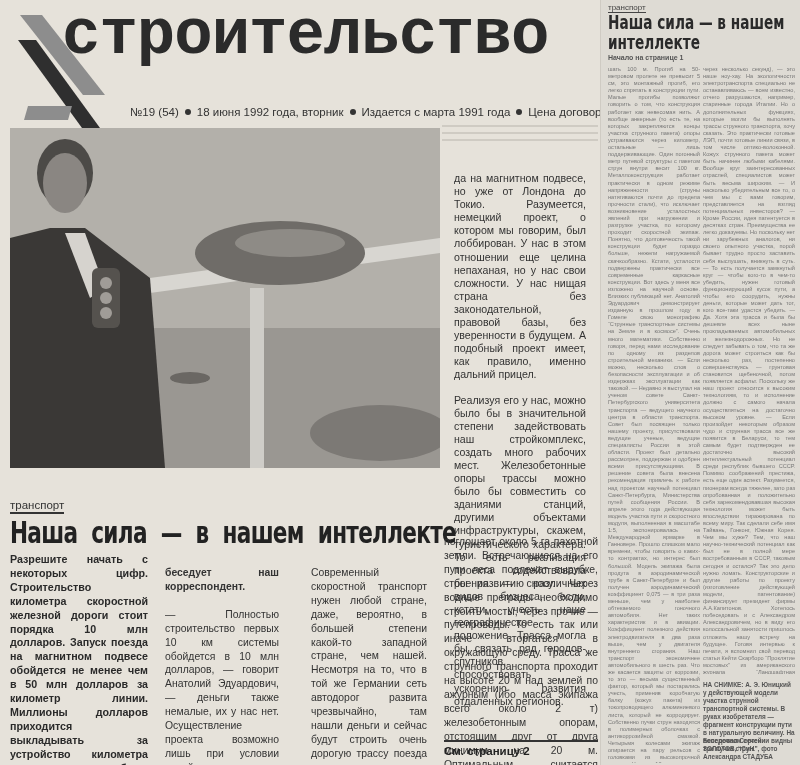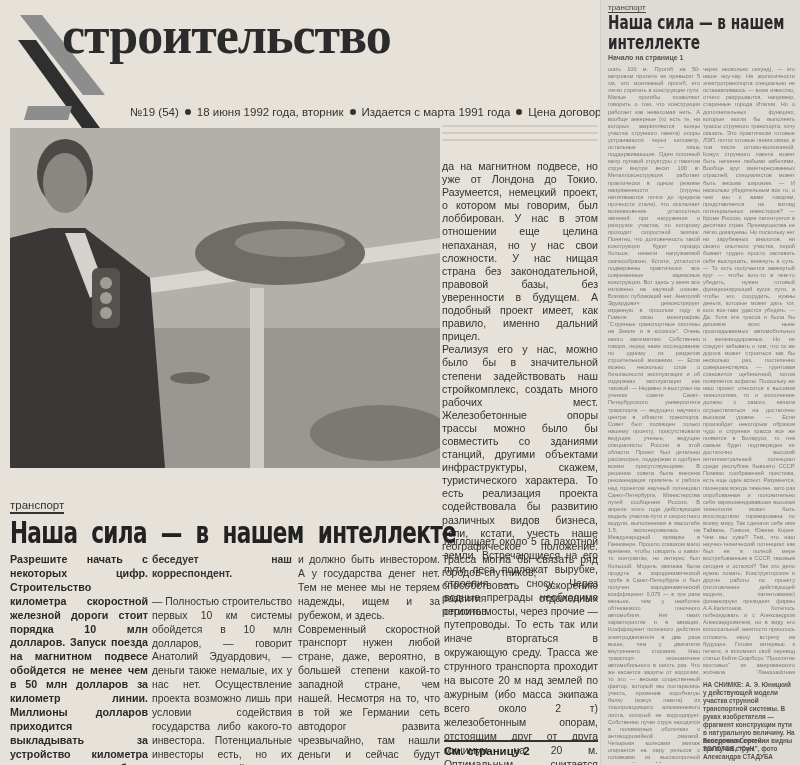--- a/index.html
+++ b/index.html
@@ -8,22 +8,22 @@
     background:#e6e2da;
     font-family:"Liberation Sans", sans-serif;
     color:#2a2a2a;
   }
   .page { position:absolute; left:0; top:0; width:800px; height:765px; }
 
   
   .logo { position:absolute; left:10px; top:10px; width:100px; height:120px; }
   .title-main {
     position:absolute; left:62px; top:6px; width:540px;
-    font-family:Liberation Serif, serif; font-weight:bold;
-    font-size:52px; line-height:60px; letter-spacing:-1px; color:#2b2b2b;
+    font-family:Liberation Mono, monospace; font-weight:bold;
+    font-size:64px; line-height:60px; letter-spacing:-1px; color:#2b2b2b;
     white-space:nowrap;
   }
   .title-sub {
     position:absolute; left:100px; top:60px; width:500px;
     font-family:"DejaVu Serif", serif; font-weight:bold;
     font-size:44px; line-height:44px; letter-spacing:0px; color:#8a8a8a;
     white-space:nowrap;
   }
   .issue-line {
     position:absolute; left:130px; top:105px; width:470px;
@@ -34,40 +34,40 @@
   
   .photo {
     position:absolute; left:10px; top:128px; width:430px; height:340px;
     background:linear-gradient(180deg,#bdbab4 0%,#a8a5a0 40%,#8c8984 100%);
     overflow:hidden;
   }
   .photo svg { position:absolute; left:0; top:0; }
 
   
   .col-center { position:absolute; left:442px; top:160px; width:156px; font-size:10.6px; line-height:13.1px; text-align:justify; color:#333; }
-  .col-center p { margin:0; text-indent:0; }
+  .col-center p { margin:12px; text-indent:0; }
   .faint-block { position:absolute; left:442px; top:120px; width:156px; height:36px; }
   .faint-block div { height:2px; margin:5px 0; background:#cfcbc3; }
 
   
   .rubric { position:absolute; left:10px; top:499px; font-size:11.5px; color:#333; border-bottom:2px solid #333; padding-bottom:1px; }
   .headline {
     position:absolute; left:10px; top:517px; width:430px;
     font-family:"DejaVu Sans", sans-serif; font-weight:bold;
     font-size:30px; line-height:32px; letter-spacing:-1px; color:#222;
     transform:scaleX(0.72); transform-origin:left top; white-space:nowrap; word-spacing:10px;
   }
 
   .lead { position:absolute; left:10px; top:553px; width:138px; font-size:10.7px; line-height:13.9px; font-weight:bold; color:#2a2a2a; text-align:justify; }
   .col2 { position:absolute; left:152px; top:553px; width:140px; font-size:10.4px; line-height:13.9px; color:#333; text-align:justify; }
   .col2 .bold { font-weight:bold; }
   .col3 { position:absolute; left:298px; top:553px; width:142px; font-size:10.4px; line-height:13.9px; color:#333; text-align:justify; }
   .col4 { position:absolute; left:444px; top:535px; width:154px; font-size:10.4px; line-height:13.9px; color:#333; text-align:justify; }
   .see-page { position:absolute; left:444px; top:740px; width:154px; border-top:2px solid #333; padding-top:3px; font-size:11.5px; font-weight:bold; color:#222; }
-  p { margin:0; }
+  p { margin:13px; }
 
   
   .right-strip { position:absolute; left:600px; top:0; width:200px; height:765px; background:#dedbd4; border-left:1px solid #cfcbc3; }
   .r-rubric { position:absolute; left:608px; top:3px; font-size:8px; color:#444; border-bottom:1px solid #444; }
   .r-headline { position:absolute; left:608px; top:12px; width:190px; font-family:"DejaVu Sans", sans-serif; font-weight:bold; font-size:19px; line-height:20px; color:#2a2a2a; transform:scaleX(0.72); transform-origin:left top; width:260px; }
   .r-cont { position:absolute; left:608px; top:54px; font-size:7px; font-weight:bold; color:#555; }
   .r-col { position:absolute; top:66px; width:92px; font-size:5.6px; line-height:7.1px; color:#777; text-align:justify; }
   .r-col.c1 { left:608px; }
   .r-col.c2 { left:703px; }
   .r-caption { position:absolute; left:703px; top:681px; width:92px; font-size:6.4px; line-height:8px; font-weight:bold; color:#555; }
@@ -129,21 +129,20 @@
 
   <div class="rubric">транспорт</div>
   <div class="headline">Наша сила — в нашем интеллекте</div>
 
   <div class="lead">Разрешите начать с некоторых цифр. Строительство километра скоростной железной дороги стоит порядка 10 млн долларов. Запуск поезда на магнитном подвесе обойдется не менее чем в 50 млн долларов за километр линии. Миллионы долларов приходится выкладывать за устройство километра современного автобана. Километр же струнной транспортной системы в условиях Беларуси не будет стоить дороже 500 тыс. долларов. Цифры приводит генеральный конструктор ООО “Новые транспортные линии” А.Э.ЮНИЦКИЙ, с которым</div>
   <div class="col2">
     <p class="bold">беседует наш корреспондент.</p>
     <p style="margin-top:14px">— Полностью строительство первых 10 км системы обойдется в 10 млн долларов, — говорит Анатолий Эдуардович, — деньги также немалые, их у нас нет. Осуществление проекта возможно лишь при условии содействия государства либо какого-то инвестора. Потенциальные инвесторы есть, но их инвестиции сейчас не защищены абсолютно. Кто будет инвестировать средства в сооружение опытного участка трассы, если земля не принадлежит тому, кто строит? Если построенное всегда могут отнять? Если земля принадлежит государству, то оно</p>
   </div>
   <div class="col3">
-    <p>и должно быть инвестором. А у государства денег нет. Тем не менее мы не теряем надежды, ищем и за рубежом, и здесь.</p>
     <p>Современный скоростной транспорт нужен любой стране, даже, вероятно, в большей степени какой-то западной стране, чем нашей. Несмотря на то, что в той же Германии сеть автодорог развита чрезвычайно, там нашли деньги и сейчас будут строить очень дорогую трассу поезда на магнитном подвесе от Берлина до Гамбурга. Эти 200 км обойдутся в 19 млрд дойчмарок. Вложив такую сумму в наш проект, можно было бы построить скоростную трассу струнного транспорта с теми же параметрами, что у поез-</p>
   </div>
   <div class="col4">поглощает около 5 га пахотной земли. Встречающиеся на его пути леса подлежат вырубке, строения — сносу. Через водные преграды необходимо строить мосты, через прочие — путепроводы. То есть так или иначе вторгаться в окружающую среду. Трасса же струнного транспорта проходит на высоте 20 м над землей по ажурным (ибо масса экипажа всего около 2 т) железобетонным опорам, отстоящим друг от друга минимум на 20 м. Оптимальным считается расстояние 50 м, но при необходимости пересечения реки, ущелья, поселка, заповедника можно обойтись одним пятикилометровым пролетом. При этом стрела прогиба не будет превы-</div>
   <div class="see-page">См. страницу 2</div>
 
   <div class="right-strip"></div>
   <div class="r-rubric">транспорт</div>
   <div class="r-headline">Наша сила — в нашем интеллекте</div>
   <div class="r-cont">Начало на странице 1</div>
   <div class="r-col c1" style="height:697px;overflow:hidden">шать 100 м. Прогиб на 50-метровом пролете не превысит 5 см, это монтажный прогиб, его легко спрятать в конструкции пути. Малые прогибы позволяют говорить о том, что конструкция работает как невесомая нить. А вообще анкерные (то есть те, на которых закрепляются концы участка струнного пакета) опоры устраиваются через километр, остальные — лишь поддерживающие. Один погонный метр путевой структуры с пакетом струн внутри весит 100 кг. Металлоконструкция работает практически в одном режиме напряженности (струны натягиваются почти до предела прочности стали), что исключает возникновение усталостных явлений при нагружении и разгрузке участка, по которому проходит скоростной экипаж. Понятно, что долговечность такой конструкции будет гораздо больше, нежели нагружаемой скачкообразно. Кстати, усталости подвержены практически все современные каркасные конструкции. Вот здесь у меня все изложено на научной основе. Близких публикаций нет. Анатолий Эдуардович демонстрирует изданную в прошлом году в Гомеле свою монографию “Струнные транспортные системы на Земле и в космосе”. Очень много математики. Собственно говоря, перед нами исследование по одному из разделов строительной механики. — Если можно, несколько слов о безопасности эксплуатации и об издержках эксплуатации как таковой. — Недавно я выступал на ученом совете Санкт-Петербургского университета транспорта — ведущего научного центра в области транспорта. Совет был посвящен только нашему проекту, присутствовали ведущие ученые, ведущие специалисты России в этой области. Проект был детально рассмотрен, поддержан и одобрен всеми присутствующими. В решение совета была внесена рекомендация привлечь к работе над проектом научный потенциал Санкт-Петербурга, Министерства путей сообщения России. В апреле этого года действующая модель участка пути и скоростного модуля, выполненная в масштабе 1:5, экспонировалась на Международной ярмарке в Ганновере. Прошло слишком мало времени, чтобы говорить о каких-то контрактах, но интерес был большой. Модель экипажа была продута в аэродинамической трубе в Санкт-Петербурге и был получен аэродинамический коэффициент 0,075 — в три раза меньше, чем у наиболее обтекаемого гоночного автомобиля. Нет таких характеристик и в авиации. Коэффициент полезного действия электродвигателя в два раза выше, чем у двигателя внутреннего сгорания. Наш транспорт экономичнее автомобильного в шесть раз. Что же касается защиты от коррозии, то это — весьма существенный фактор, который мы постарались учесть, применив коробчатую балку (кожух пакета) из токопроводящего алюминиевого листа, который не корродирует. Собственно пучки струн находятся в полимерных оболочках с антикоррозийной смазкой. Четырьмя колесами экипаж опирается на пару рельсов с головками из высокопрочной стали. Через 10 м рельсы соединяются фиксирующими токоизолирующими вставками. Режим движения экипажей может быть организован таким образом, чтобы каждый экипаж все время двигался по невозмущенной колее — возмущения участка несущих конструкций возникают уже после того, как экипаж проследовал по этому участку. Нахождение режима возмущений, гаснущих в течение долей секунды (следующий экипаж идет</div>

